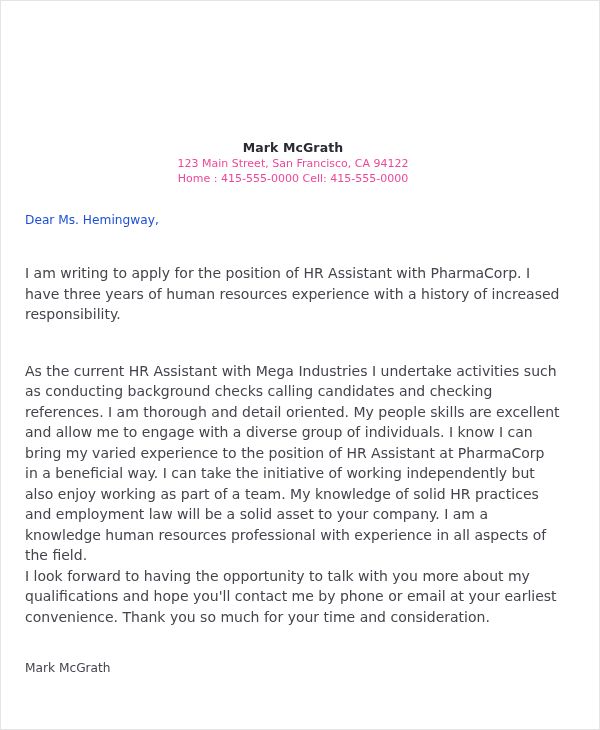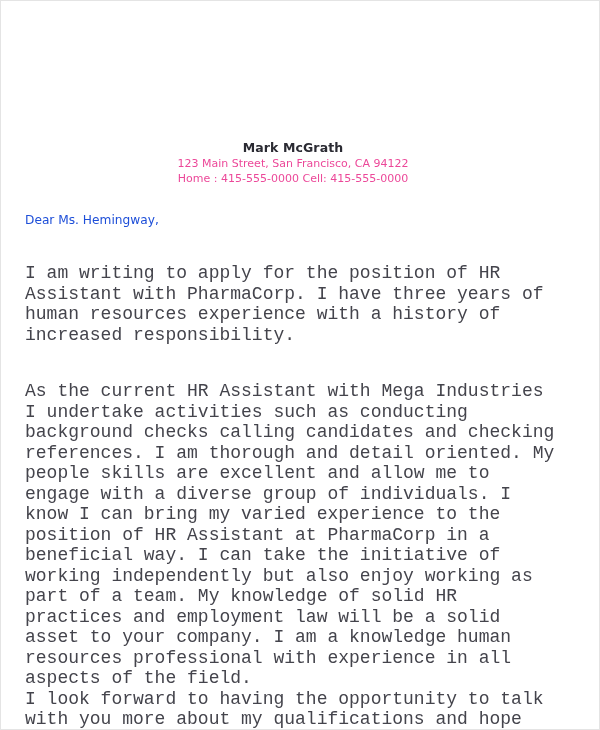--- a/index.html
+++ b/index.html
@@ -41,25 +41,24 @@
     color: #ec4899;
     line-height: 15.2px;
   }
   .salutation {
     font-size: 12.2px;
     line-height: 16px;
     margin-top: 26px;
     color: #1d4ed8;
   }
   .para {
-    font-size: 18px;
+    font-size: 14px;
     line-height: 20.5px;
     color: #44444c;
     text-align: left;
-    font-family: Liberation Mono, monospace;
   }
   .para-1 { margin-top: 35px; }
   .para-2 { margin-top: 36px; }
   .para-3 { }
   .closing {
     font-size: 12.2px;
     line-height: 16px;
     margin-top: 36px;
     color: #44444c;
   }

